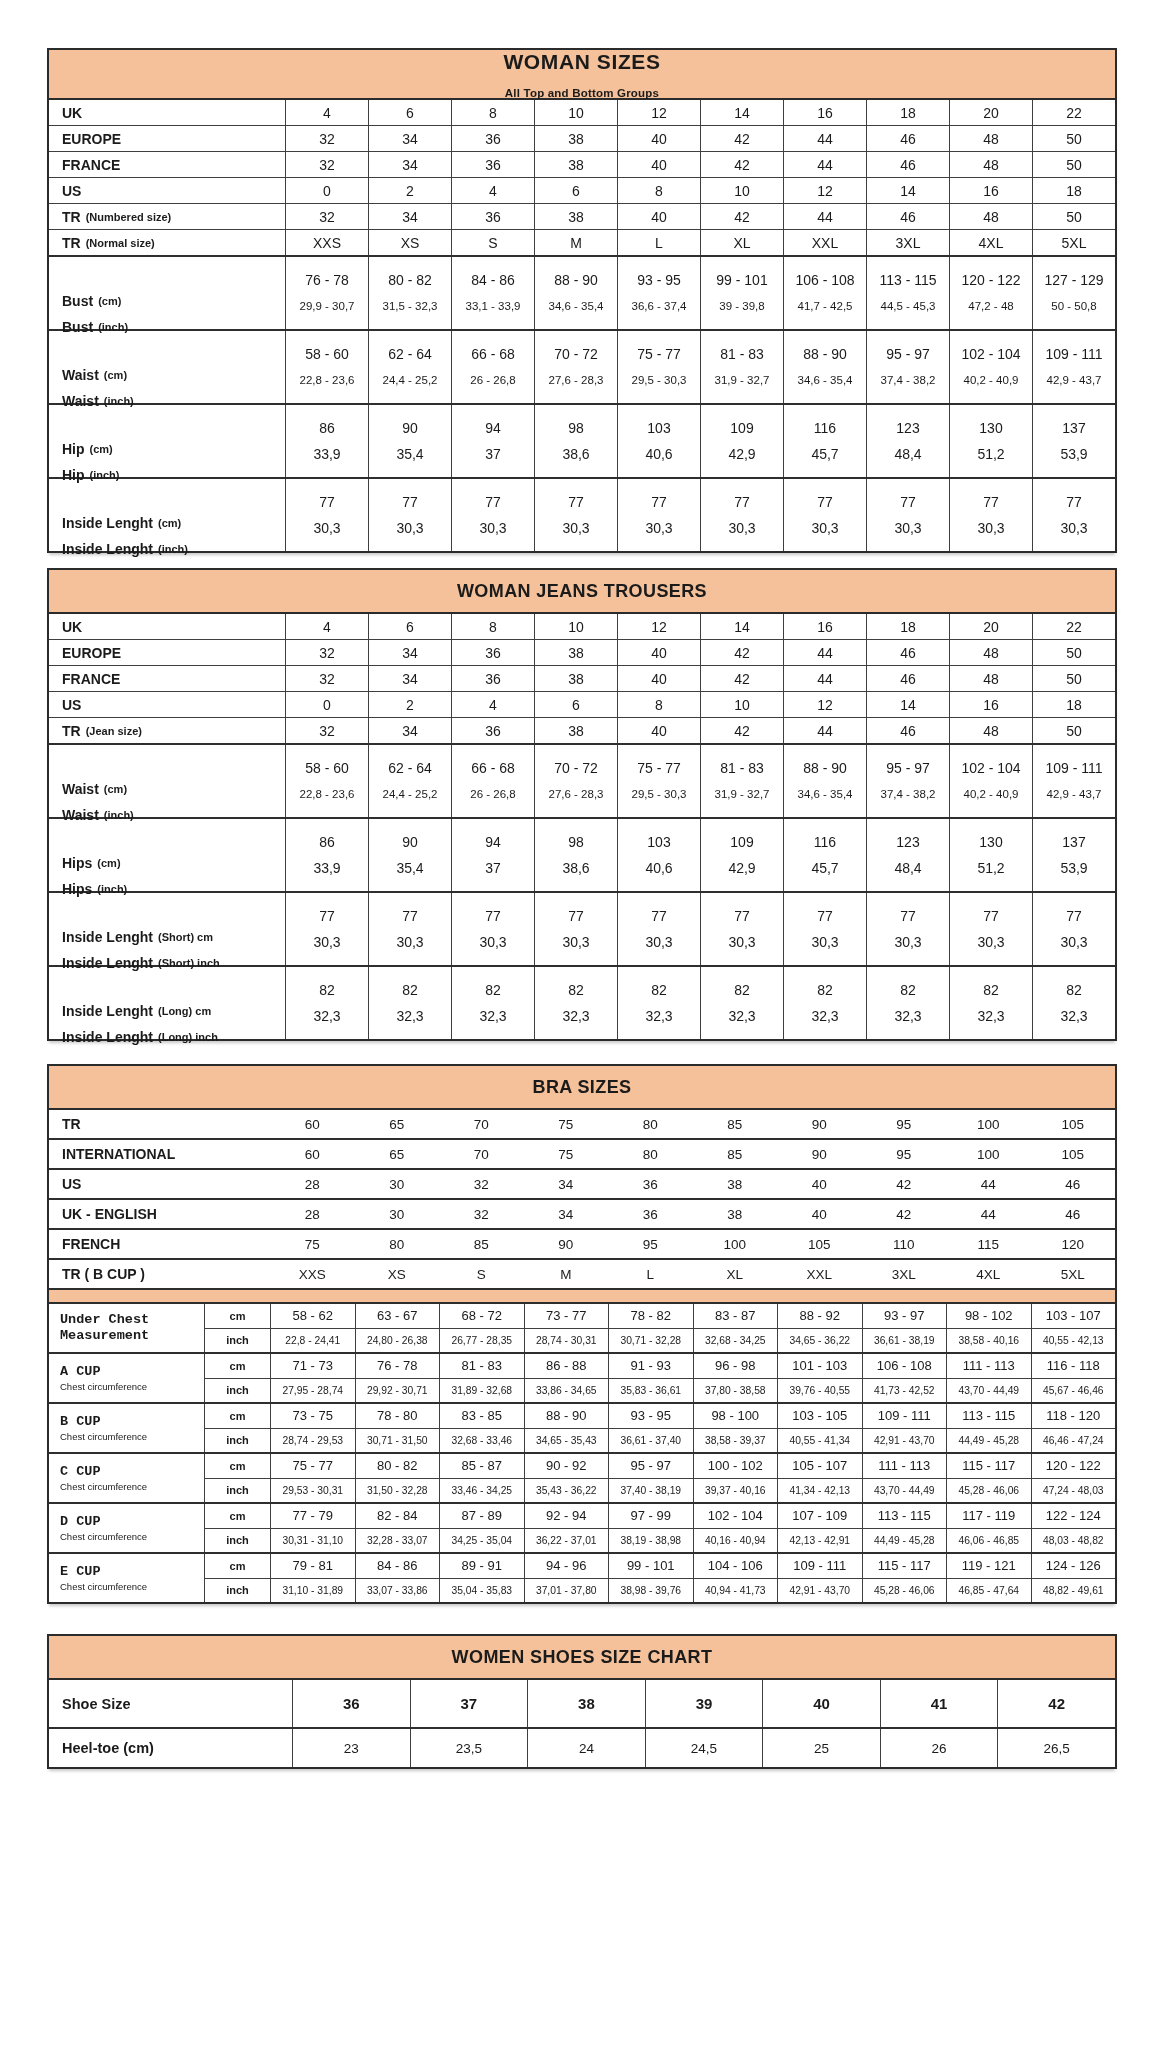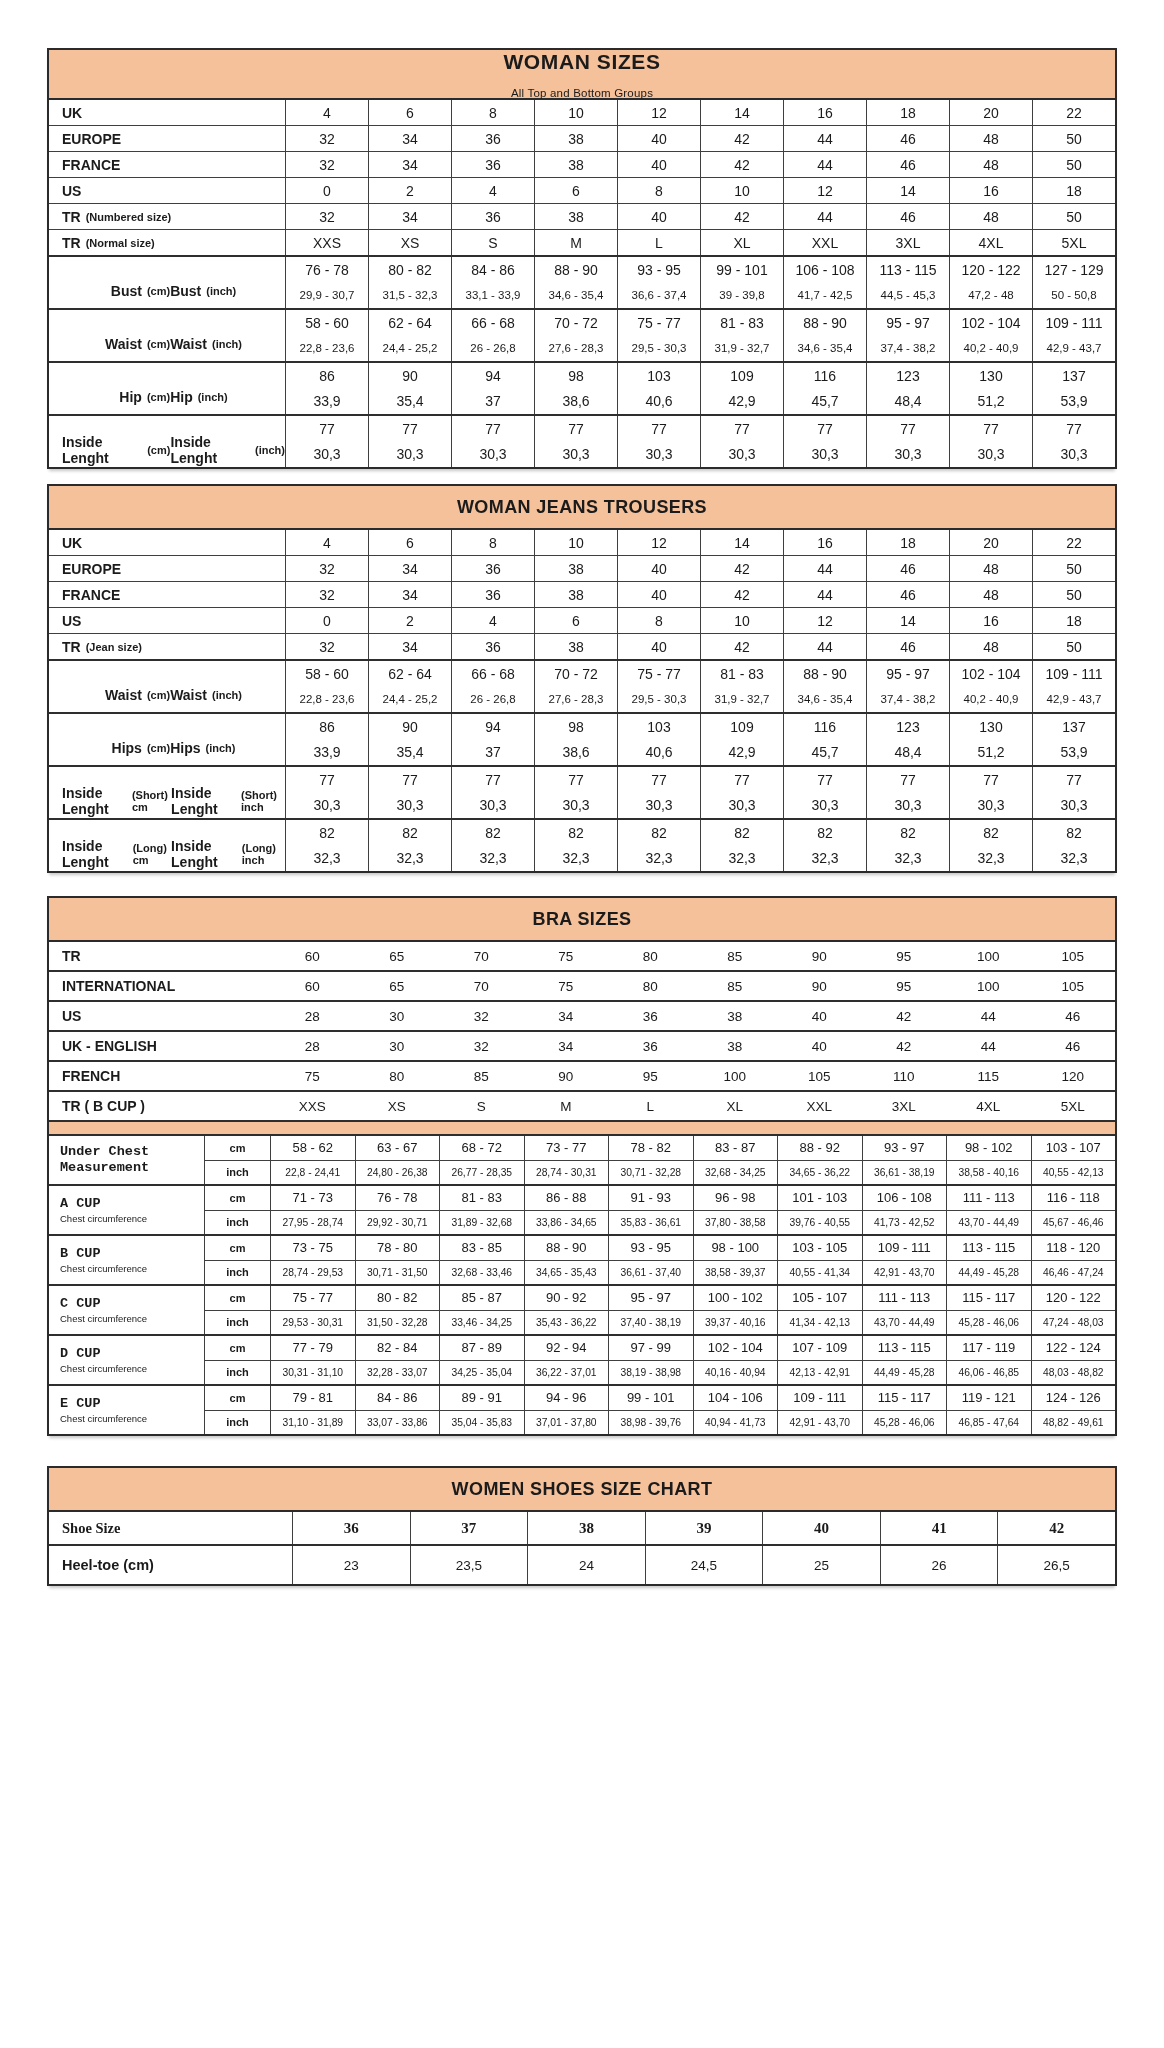--- a/index.html
+++ b/index.html
@@ -23,31 +23,31 @@
   .band{
     background:var(--peach,#f5c19a);
     border-bottom:2px solid var(--outer,#2b2b2b);
     display:flex;flex-direction:column;align-items:center;justify-content:center;
     text-align:center;
   }
   .band.lg{height:48px}
   .band.sm{height:42px}
   .band .title{font-size:21px;font-weight:bold;letter-spacing:.6px;}
   .band.sm .title{font-size:18px;letter-spacing:.4px;}
-  .band .subtitle{font-size:11.5px;font-weight:normal;margin-top:13px;letter-spacing:.2px;}
+  .band .subtitle{font-size:11.5px;font-weight:bold;margin-top:13px;letter-spacing:.2px;}
 
   
   .row{display:grid;grid-template-columns:236px repeat(10,1fr);}
   .rows > .row{border-top:1px solid var(--line,#3f3f3f);}
   .rows > .row:first-child{border-top:none;}
   .rows > .row.pair{border-top:2px solid var(--group,#2e2e2e);}
   .row.single{height:25px;align-items:center;}
   .lcell{display:flex;align-items:center;gap:5px;padding-left:13px;font-weight:bold;font-size:14px;height:100%;}
   .note{font-size:11px;font-weight:bold;}
-  .pairlab{align-items:flex-start;justify-content:center;gap:0;margin-top:21px;}
+  .pairlab{flex-direction:column;align-items:flex-start;justify-content:center;gap:0;margin-top:21px;}
   .lline{height:25.5px;display:flex;align-items:center;gap:5px;}
   .vcell{display:flex;align-items:center;justify-content:center;font-size:14px;border-left:1px solid var(--line,#3f3f3f);height:100%;}
   .pairv{flex-direction:column;justify-content:center;}
   .vline{height:25.5px;display:flex;align-items:center;justify-content:center;font-size:14px;width:100%;}
   .vline.sm{font-size:11.5px;}
 
   
   .brarow{display:grid;grid-template-columns:221px repeat(10,1fr);height:28px;align-items:center;}
   .bratop > .brarow{border-top:2px solid var(--group,#2e2e2e);}
   .bratop > .brarow:first-child{border-top:none;}
@@ -61,21 +61,21 @@
   .cuplab .sub{font-size:9.5px;margin-top:1px;}
   .cupline{display:grid;grid-template-columns:66px repeat(10,1fr);height:23.5px;}
   .cupline.inch{border-top:1px solid var(--line,#3f3f3f);}
   .ucell{border-left:1px solid var(--line,#3f3f3f);font-weight:bold;font-size:11px;display:flex;align-items:center;justify-content:center;height:100%;text-align:right;}
   .ccell{display:flex;align-items:center;justify-content:center;border-left:1px solid var(--line,#3f3f3f);height:100%;white-space:nowrap;}
   .cupline.cm .ccell{font-size:13px;}
   .cupline.inch .ccell{font-size:10.3px;}
 
   
   .shrow{display:grid;grid-template-columns:243px repeat(7,1fr);align-items:center;}
-  .shrow.r0{height:32px;font-family:Liberation Serif, serif;}
+  .shrow.r0{height:47px;}
   .shrow.r1{height:38px;border-top:2px solid var(--group,#2e2e2e);}
   .shlab{padding-left:13px;font-weight:bold;font-size:14.5px;}
   .shcell{display:flex;align-items:center;justify-content:center;border-left:1px solid var(--line,#3f3f3f);height:100%;font-size:13.5px;}
   .shrow.r0 .shcell{font-weight:bold;font-size:15px;}
 </style>
 </head>
 <body style="background: rgb(255, 255, 255);">
 
 <div class="sheet">
 

